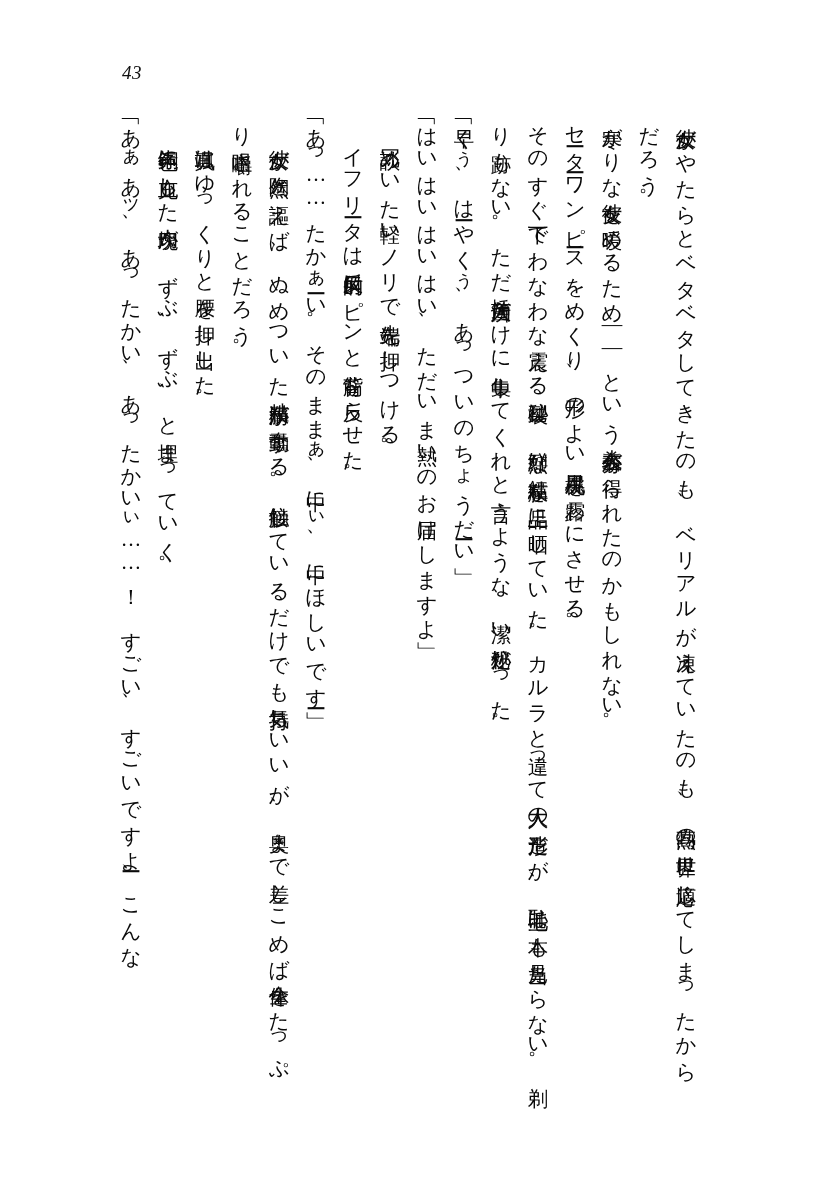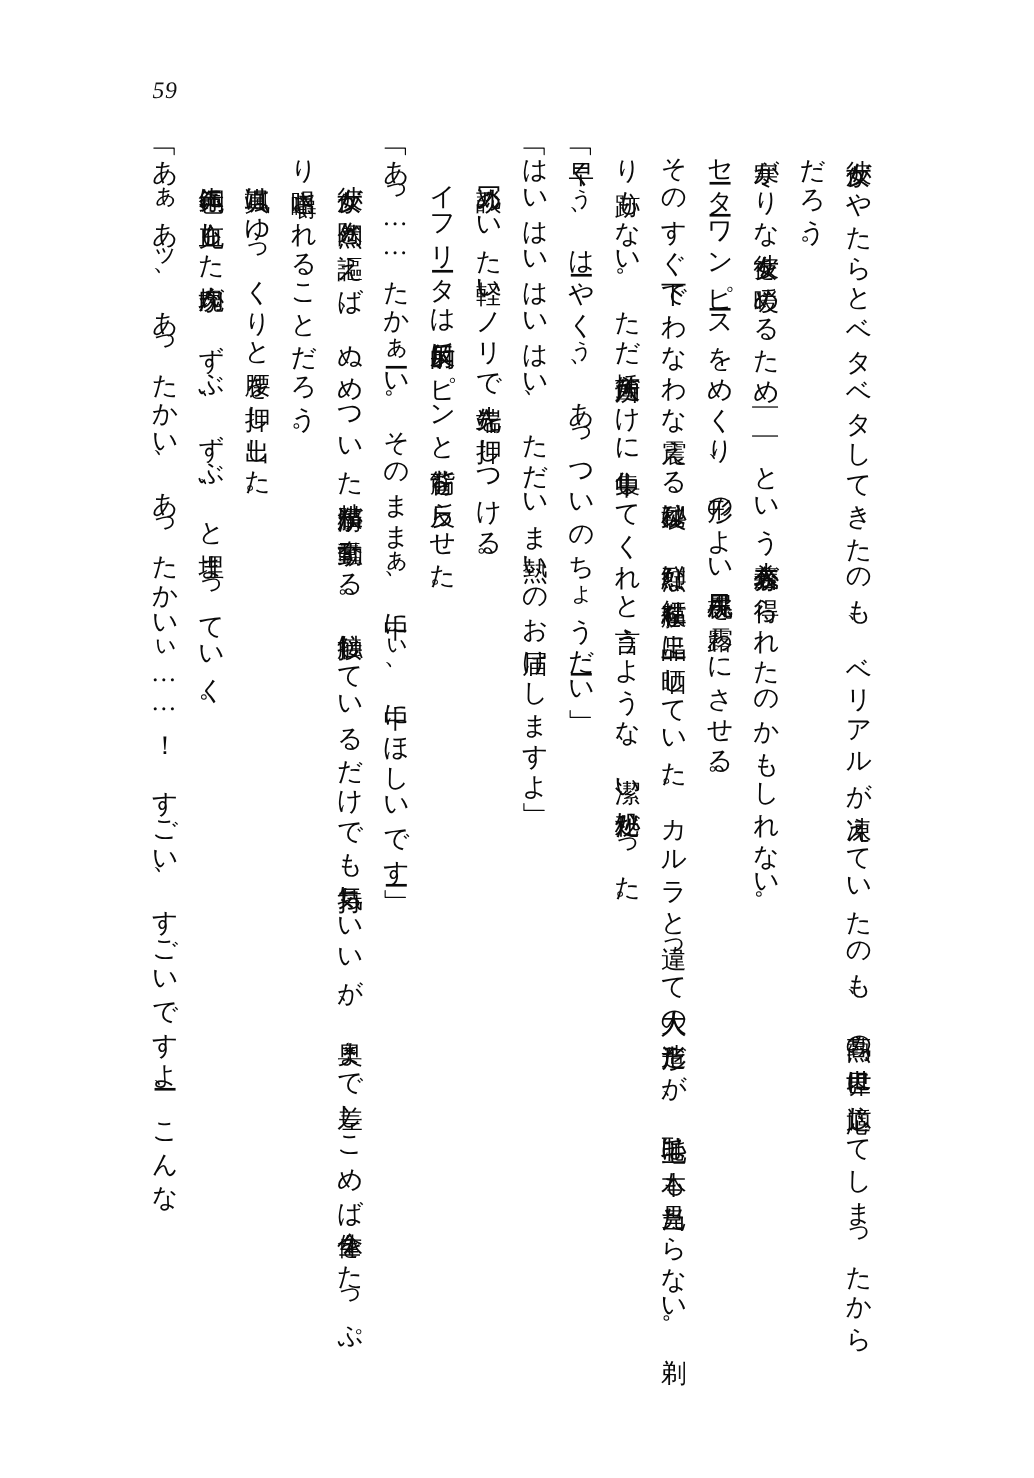--- a/index.html
+++ b/index.html
@@ -47,21 +47,21 @@
   }
   #text-body p.indent {
     text-indent: 21px;
   }
 </style>
 </head>
 <body>
 
 <div id="page">
 
-  <div id="page-number">59</div>
+  <div id="page-number">43</div>
 
   <div id="text-body">
     <p>彼女がやたらとベタベタしてきたのも、ベリアルが凍えていたのも、高熱の世界に適応してしまったからだろう。</p>
     <p>寒がりな彼女を暖めるため——という大義名分が得られたのかもしれない。</p>
     <p>セーターワンピースをめくり、形のよい黒桃尻を露わにさせる。</p>
     <p>そのすぐ下でわなわな震える秘裂は、鮮烈な紅粘膜を上品に晒していた。カルラと違って大人の造形だが、恥毛は一本も見当たらない。剃り跡もない。ただ挿入箇所だけに集中してくれと言うような、潔い秘処だった。</p>
     <p>「早くぅ、はーやくぅ、あっついのちょうだーい」</p>
     <p>「はいはいはいはい、ただいま熱いのお届けしますよ」</p>
     <p class="indent">冗談めいた軽いノリで先端を押しつける。</p>
     <p class="indent">イフリータは反射的にピンと背筋を反らせた。</p>

